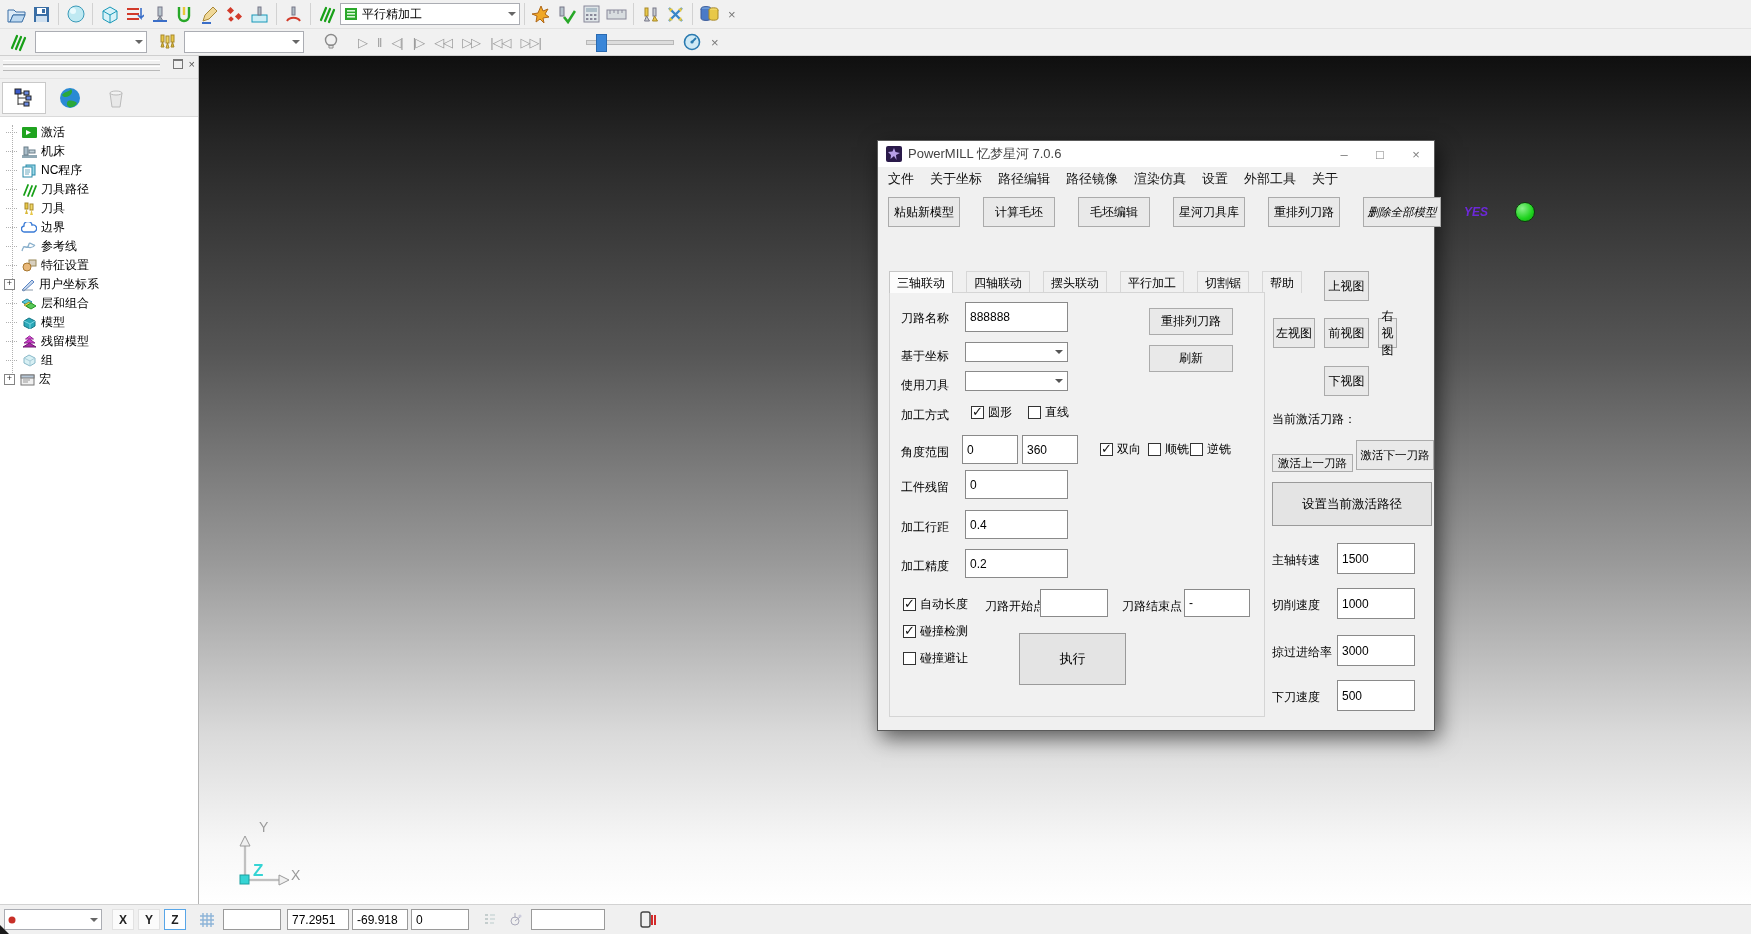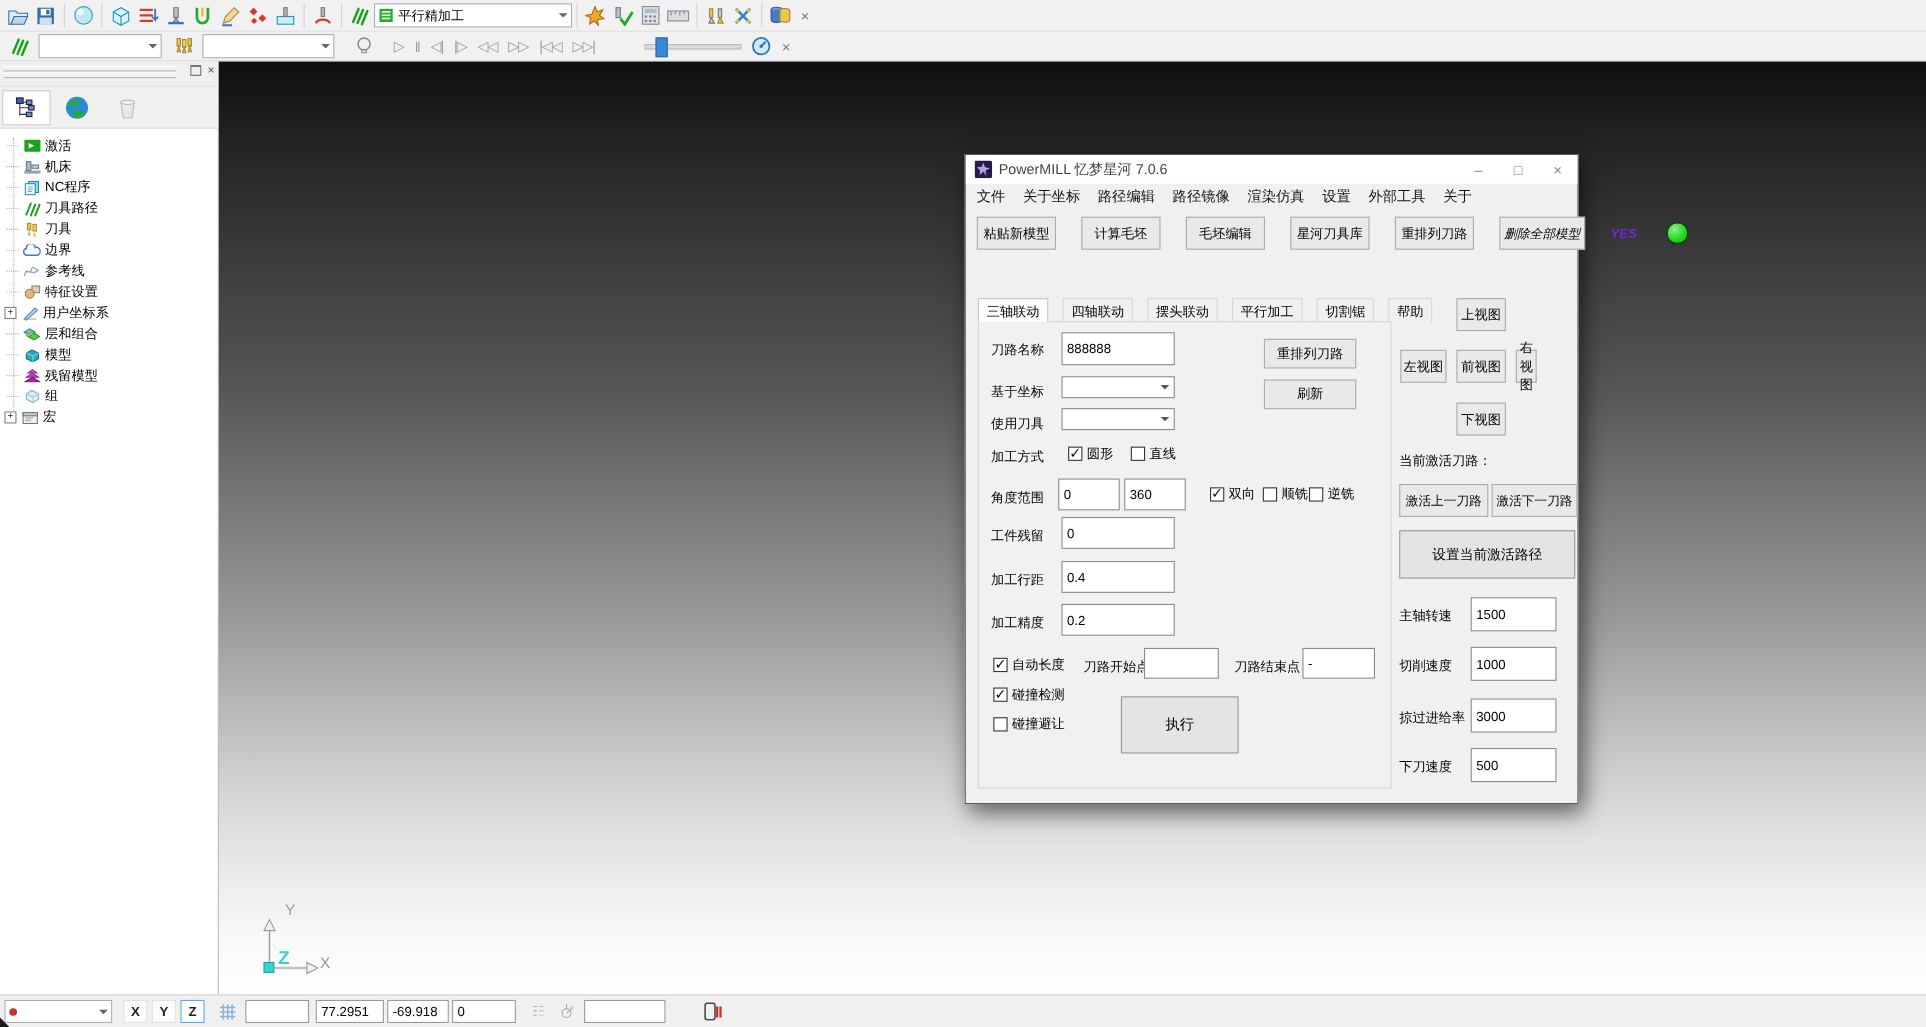--- a/index.html
+++ b/index.html
@@ -580,21 +580,21 @@
           </span>
         <span class="exec" style="left:129px;top:340px;width:105px;height:50px">执行</span>
       </div>
 
       <span class="dbtn" style="position:absolute;left:446px;top:130px;width:45px;height:30px">上视图</span>
       <span class="dbtn" style="position:absolute;left:395px;top:177px;width:42px;height:30px">左视图</span>
       <span class="dbtn" style="position:absolute;left:446px;top:177px;width:45px;height:30px">前视图</span>
       <span class="dbtn" style="position:absolute;left:500px;top:177px;width:19px;height:30px">右视图</span>
       <span class="dbtn" style="position:absolute;left:446px;top:225px;width:45px;height:30px">下视图</span>
       <span class="lbl" style="left:394px;top:270px">当前激活刀路：</span>
-      <span class="dbtn" style="position:absolute;left:394px;top:299px;width:81px;height:30px;font-size:11.5px">激活上一刀路</span>
+      <span class="dbtn" style="position:absolute;left:394px;top:313px;width:81px;height:18px;font-size:11.5px">激活上一刀路</span>
       <span class="dbtn" style="position:absolute;left:478px;top:299px;width:78px;height:30px;font-size:11.5px">激活下一刀路</span>
       <span class="exec" style="left:394px;top:341px;width:158px;height:42px;font-size:12.5px">设置当前激活路径</span>
       <span class="lbl" style="left:394px;top:411px">主轴转速</span>
       <input class="inp" style="left: 459px; top: 402px; width: 78px; height: 31px;" value="1500">
       <span class="lbl" style="left:394px;top:456px">切削速度</span>
       <input class="inp" style="left: 459px; top: 447px; width: 78px; height: 31px;" value="1000">
       <span class="lbl" style="left:394px;top:503px">掠过进给率</span>
       <input class="inp" style="left: 459px; top: 494px; width: 78px; height: 31px;" value="3000">
       <span class="lbl" style="left:394px;top:548px">下刀速度</span>
       <input class="inp" style="left: 459px; top: 539px; width: 78px; height: 31px;" value="500">

